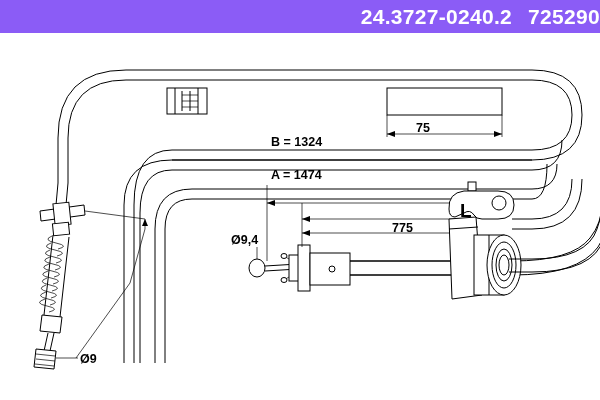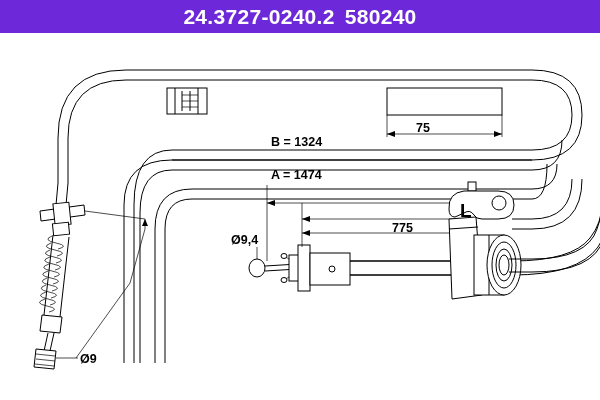--- a/index.html
+++ b/index.html
@@ -14,25 +14,25 @@
     background: #ffffff;
     font-family: "Liberation Sans", sans-serif;
     overflow: hidden;
   }
   #title-bar {
     position: absolute;
     left: 0;
     top: 0;
     width: 600px;
     height: 33px;
-    background: #6d28d9;
+    background: #8b5cf6;
     display: flex;
     align-items: center;
-    justify-content: center;
-    gap: 10px;
+    justify-content: flex-end;
+    gap: 16px;
   }
   #title-bar .tb-text {
     color: #ffffff;
     font-size: 21px;
     font-weight: bold;
     letter-spacing: 0.3px;
     font-family: "Liberation Sans", sans-serif;
     white-space: nowrap;
   }
   #drawing-area {
@@ -73,21 +73,21 @@
     stroke-width: 1;
   }
 </style>
 </head>
 <body>
 
 <div id="page">
 
   <div id="title-bar">
     <span class="tb-text">24.3727-0240.2</span>
-    <span class="tb-text">580240</span>
+    <span class="tb-text">725290</span>
   </div>
 
   <div id="drawing-area">
     <svg id="dwg" width="600" height="367" viewBox="0 0 600 367" xmlns="http://www.w3.org/2000/svg">
 
       <g>
 
         <path class="ln" d="M 46,150 L 46,105 Q 46,37 114,37 L 520,37
                             Q 570,37 570,82 Q 570,127 520,127 L 160,127
                             Q 112,127 112,172 L 112,330"></path>

